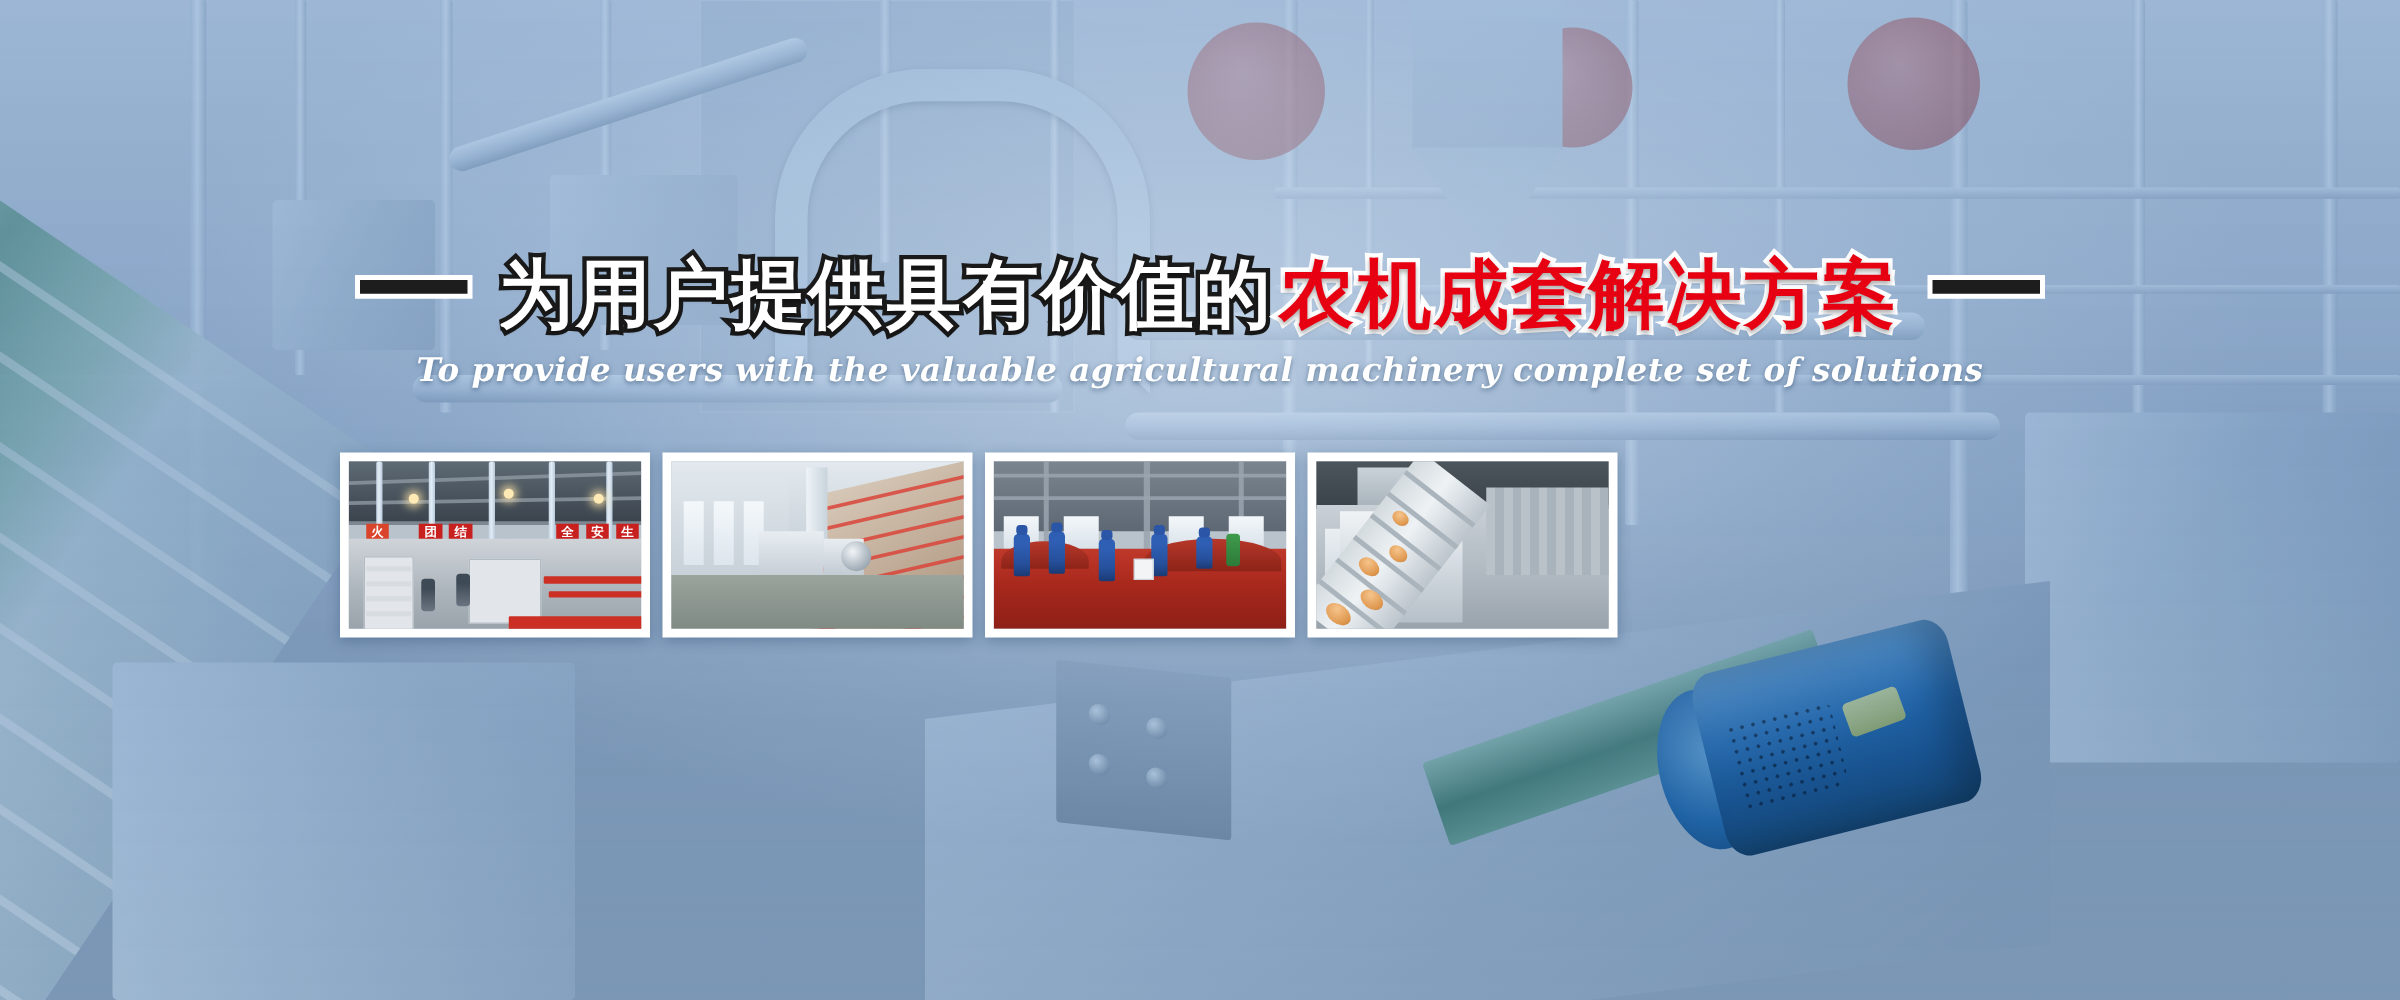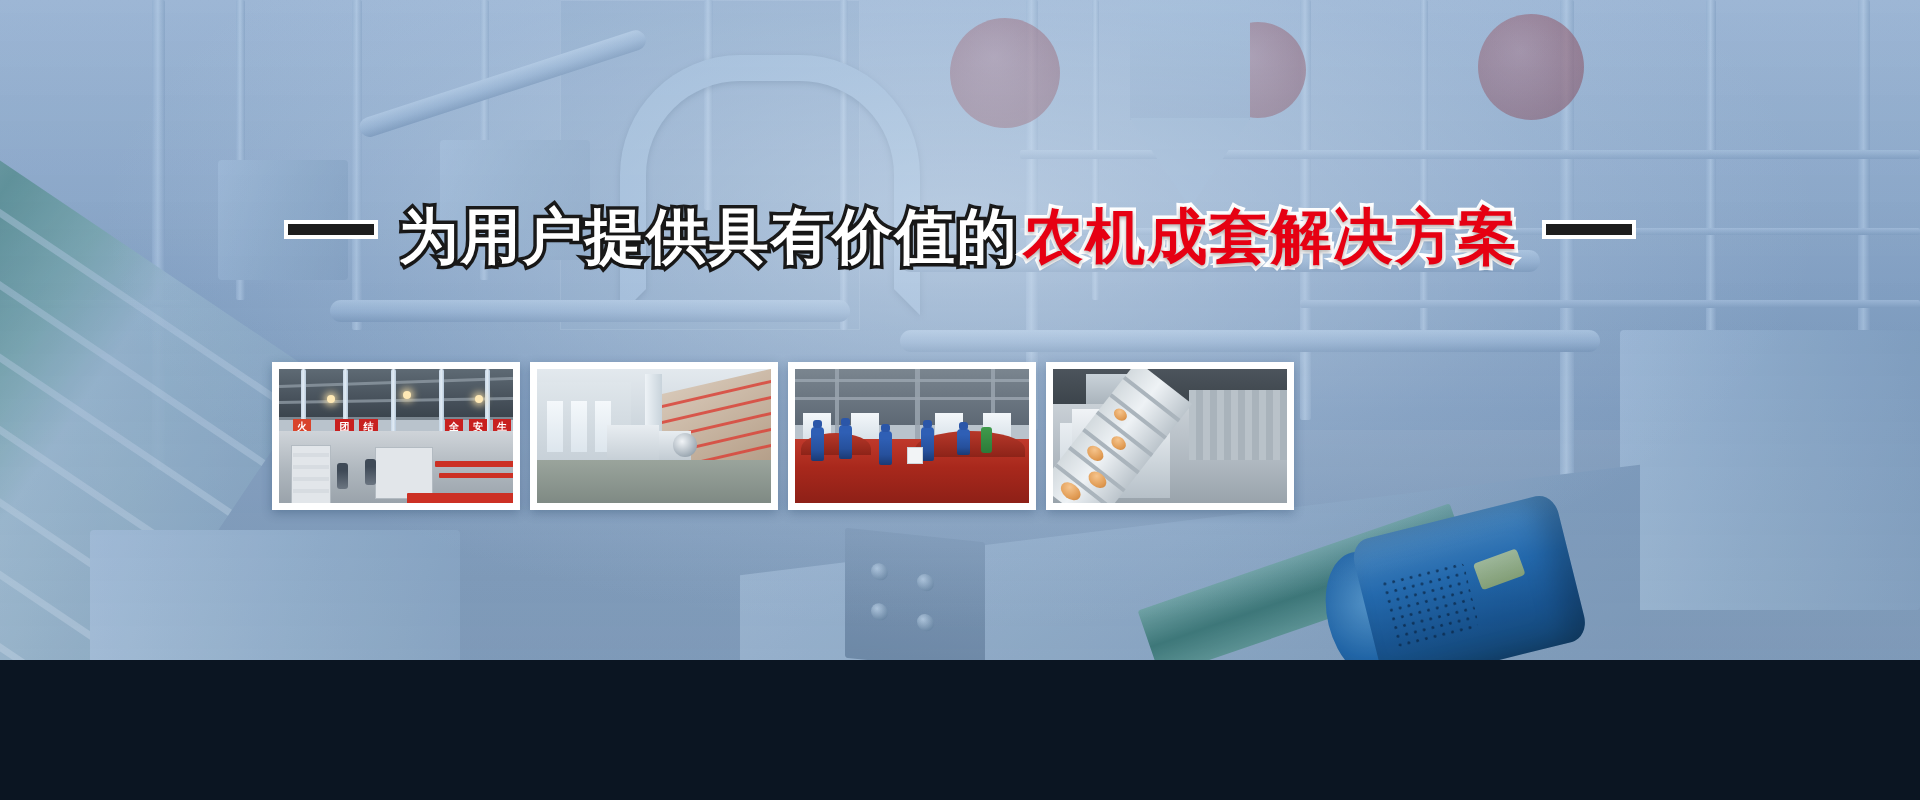--- a/index.html
+++ b/index.html
@@ -1,19 +1,19 @@
 <!DOCTYPE html>
 <html><head>
 <meta charset="utf-8">
 <style>
   * { margin:0; padding:0; box-sizing:border-box; }
   html, body { width:1920px; height:800px; overflow:hidden; background:#0b1522; }
 
   .banner{
-    position:relative; width:1920px; height:660px; overflow:hidden;
+    position:relative; width:1920px; height:800px; overflow:hidden;
     font-family:"Liberation Sans", sans-serif;
   }
 
   
   .bg{ position:absolute; inset:0; background:#b9cbdd; overflow:hidden; }
 
   .bg-wall{
     position:absolute; inset:0;
     background:
       linear-gradient(180deg,#cfdcea 0%,#c2d2e2 30%,#aabfd4 62%,#9fb6cd 100%);
@@ -342,20 +342,21 @@
     <div class="bg-haze"></div>
   </div>
 
   <div class="headline-wrap">
     <span class="dash"></span>
     <span class="headline hl-white">为用户提供具有价值的</span>
     <span class="headline hl-red">农机成套解决方案</span>
     <span class="dash right"></span>
   </div>
 
+  <div class="subtitle">To provide users with the  valuable agricultural machinery complete set of solutions</div>
 
   <div class="thumbs">
 
     <div class="thumb">
       <div class="thumb-img">
         <div class="t1-roof"></div>
         <div class="t1-truss" style="left:0;top:12px;width:100%;transform:rotate(-2deg);"></div>
         <div class="t1-truss" style="left:0;top:30px;width:100%;transform:rotate(-1deg);"></div>
         <div class="t1-truss" style="left:0;top:48px;width:100%;"></div>
         <div class="post" style="left:22px;top:0;width:5px;height:74px;"></div>

